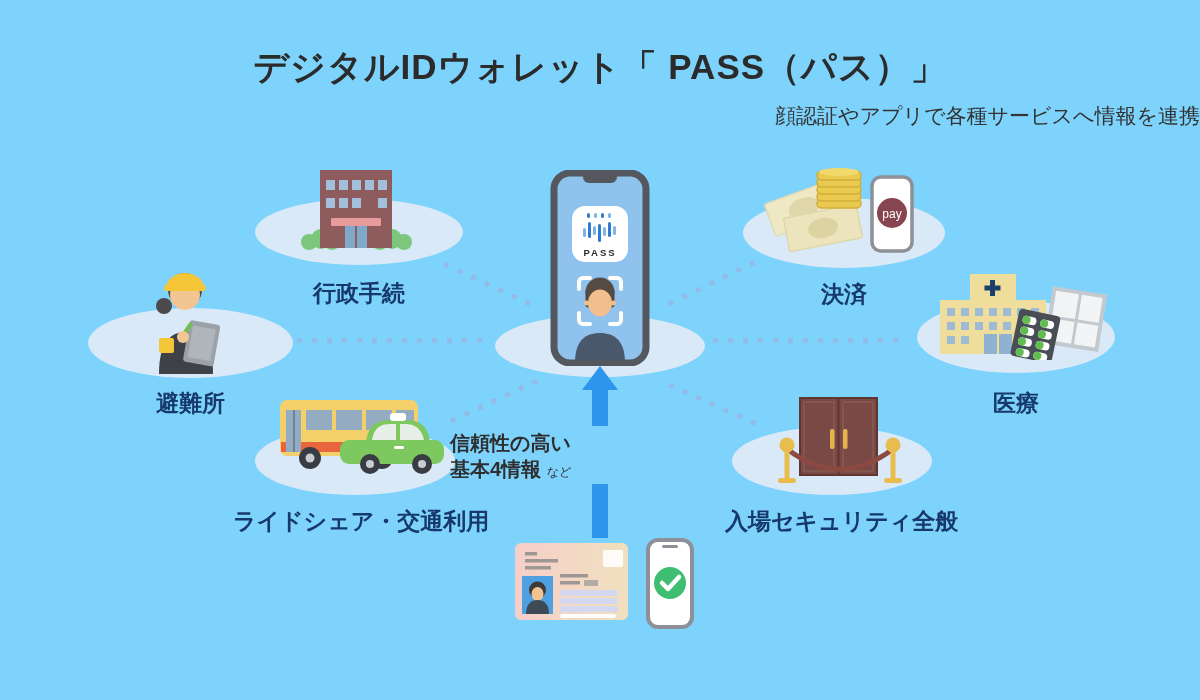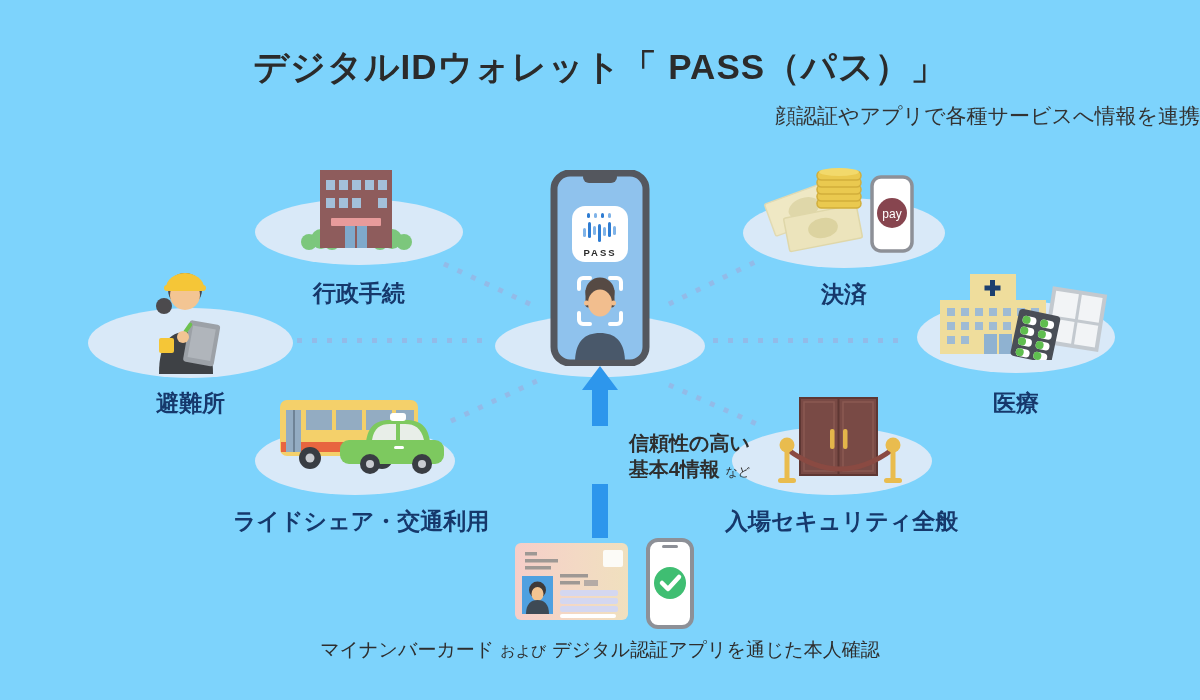--- a/index.html
+++ b/index.html
@@ -11,21 +11,21 @@
   .abs{position:absolute;}
   .group{position:absolute;}
   .title{position:absolute;top:44px;left:0;width:1200px;text-align:center;
          font-size:35px;font-weight:800;letter-spacing:1px;color:var(--ink);}
   .subtitle{position:absolute;top:102px;left:0;width:1200px;text-align:right;
          font-size:21px;font-weight:500;color:#333;}
   .ellipse{position:absolute;border-radius:50%;background:var(--bubble);}
   .svc-label{position:absolute;text-align:center;font-size:23px;font-weight:bold;color:var(--navy);white-space:nowrap;}
   .dots{position:absolute;height:7px;background-image:radial-gradient(circle 3px at 3.5px 50%, var(--dot) 98%, rgba(0,0,0,0));
         background-size:15px 7px;background-repeat:repeat-x;transform-origin:left center;}
-  .note{position:absolute;left:450px;top:430px;width:300px;text-align:right;
+  .note{position:absolute;left:450px;top:430px;width:300px;text-align:left;
         font-size:20px;font-weight:bold;color:#2E2E2E;line-height:26px;}
   .note .small{font-size:12px;font-weight:500;}
   .footer{position:absolute;top:637px;left:0;width:1200px;text-align:center;font-size:19px;color:#2E2E2E;}
   .footer .small{font-size:15px;margin:0 6px;}
   svg{display:block;}
 </style>
 </head>
 <body>
 
 <div class="stage">
@@ -317,17 +317,14 @@
       <rect x="50" y="76" width="56" height="4" rx="2" fill="#FFFFFF"></rect>
     </g>
     <g>
       <rect x="138" y="2" width="44" height="87" rx="10" fill="#FFFFFF" stroke="#8D9097" stroke-width="4"></rect>
       <rect x="152" y="7" width="16" height="3" rx="1.5" fill="#8D9097"></rect>
       <circle cx="160" cy="45" r="16" fill="#3FBE72"></circle>
       <path d="M152,45 l6,6 l11,-12" stroke="#ffffff" stroke-width="4.5" fill="none" stroke-linecap="round" stroke-linejoin="round"></path>
     </g>
   </svg>
 
-  <div class="footer">
-    <span>マイナンバーカード</span><span class="small">および</span><span>デジタル認証アプリを通じた本人確認</span>
-  </div>
 
 </div>
 
 </body></html>

